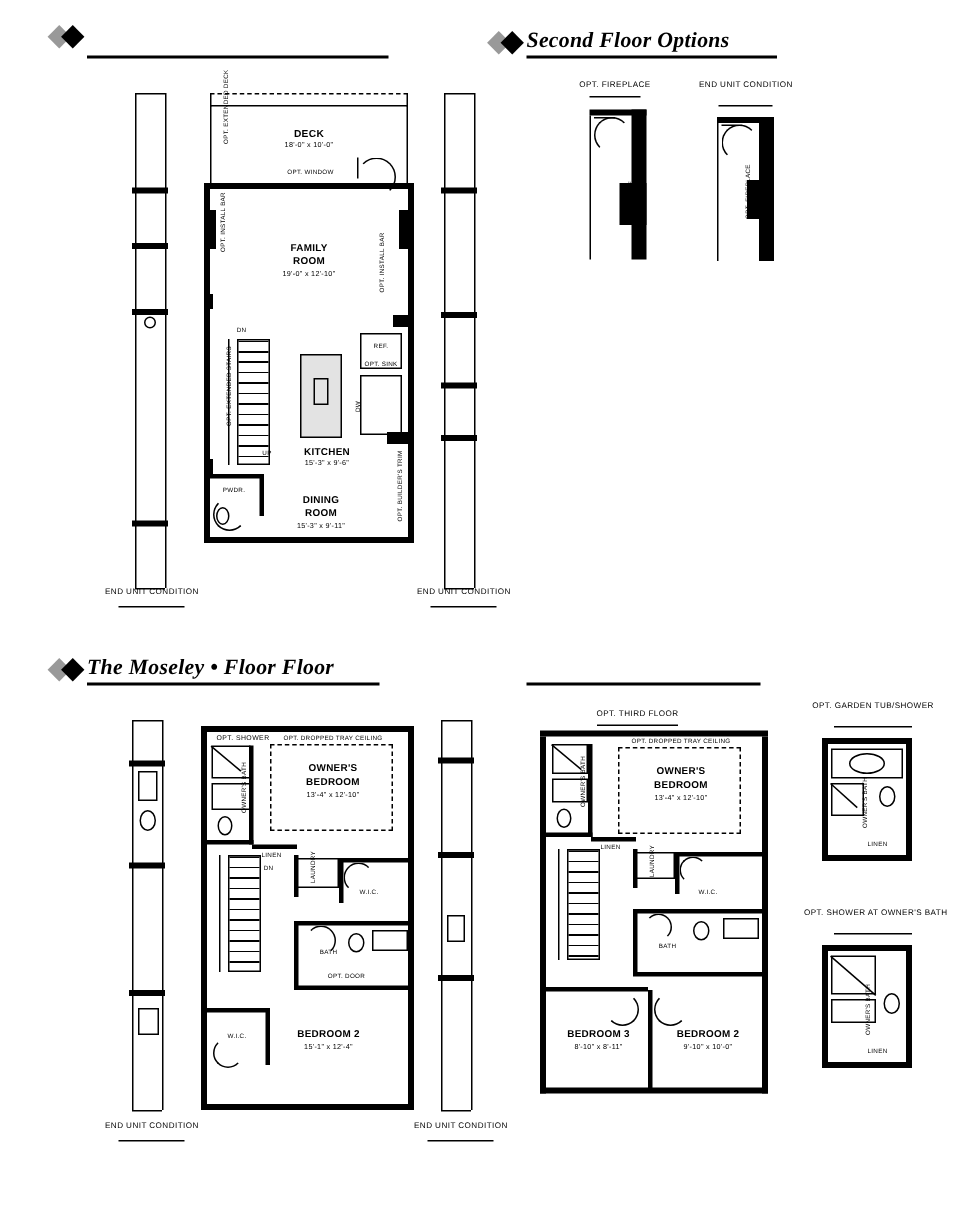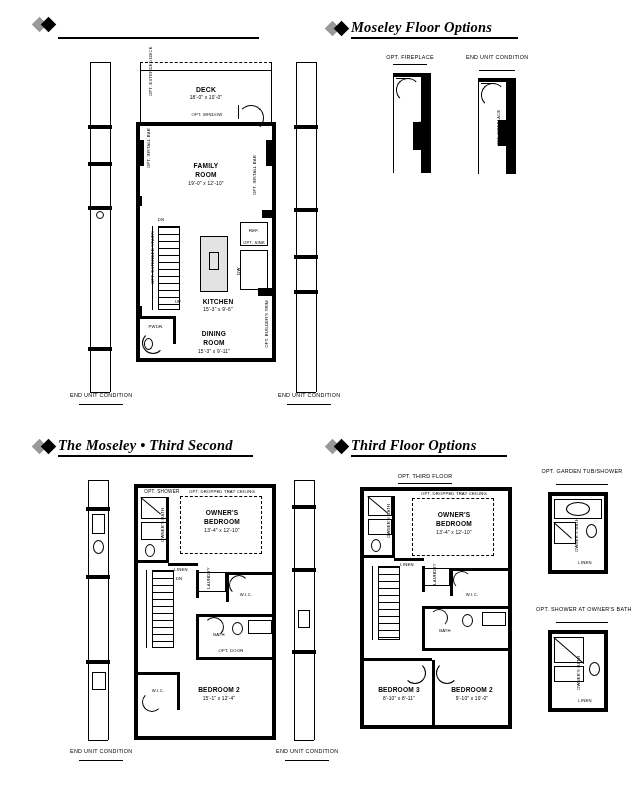--- a/index.html
+++ b/index.html
@@ -172,40 +172,33 @@
         <span class="dia"></span>
     </span>
   </div>
   <div class="title-rule" style="left:58px; top:37px; width:201px;"></div>
 
   <div class="title-block" style="left:327px; top:19px;">
     <span class="title-diamonds">
       <span class="dia grey"></span>
         <span class="dia"></span>
     </span>
-    <span class="title-text">Moseley Floor Options</span>
+    <span class="title-text">Second Floor Options</span>
   </div>
   <div class="title-rule" style="left:351px; top:37px; width:167px;"></div>
 
   <div class="title-block" style="left:34px; top:437px;">
     <span class="title-diamonds">
       <span class="dia grey"></span>
         <span class="dia"></span>
     </span>
-    <span class="title-text">The Moseley • Third Second</span>
+    <span class="title-text">The Moseley • Floor Floor</span>
   </div>
   <div class="title-rule" style="left:58px; top:455px; width:195px;"></div>
 
-  <div class="title-block" style="left:327px; top:437px;">
-    <span class="title-diamonds">
-      <span class="dia grey"></span>
-        <span class="dia"></span>
-    </span>
-    <span class="title-text">Third Floor Options</span>
-  </div>
   <div class="title-rule" style="left:351px; top:455px; width:156px;"></div>
 
   <div>
 
     <div class="thin thin-v" style="left:90px; top:62px; height:330px;"></div>
     <div class="thin thin-v" style="left:110px; top:62px; height:330px;"></div>
     <div class="fill" style="left:88px; top:125px; width:24px; height:4px;"></div>
     <div class="fill" style="left:88px; top:162px; width:24px; height:4px;"></div>
     <div class="fill" style="left:88px; top:206px; width:24px; height:4px;"></div>
     <div class="fill" style="left:88px; top:347px; width:24px; height:4px;"></div>

